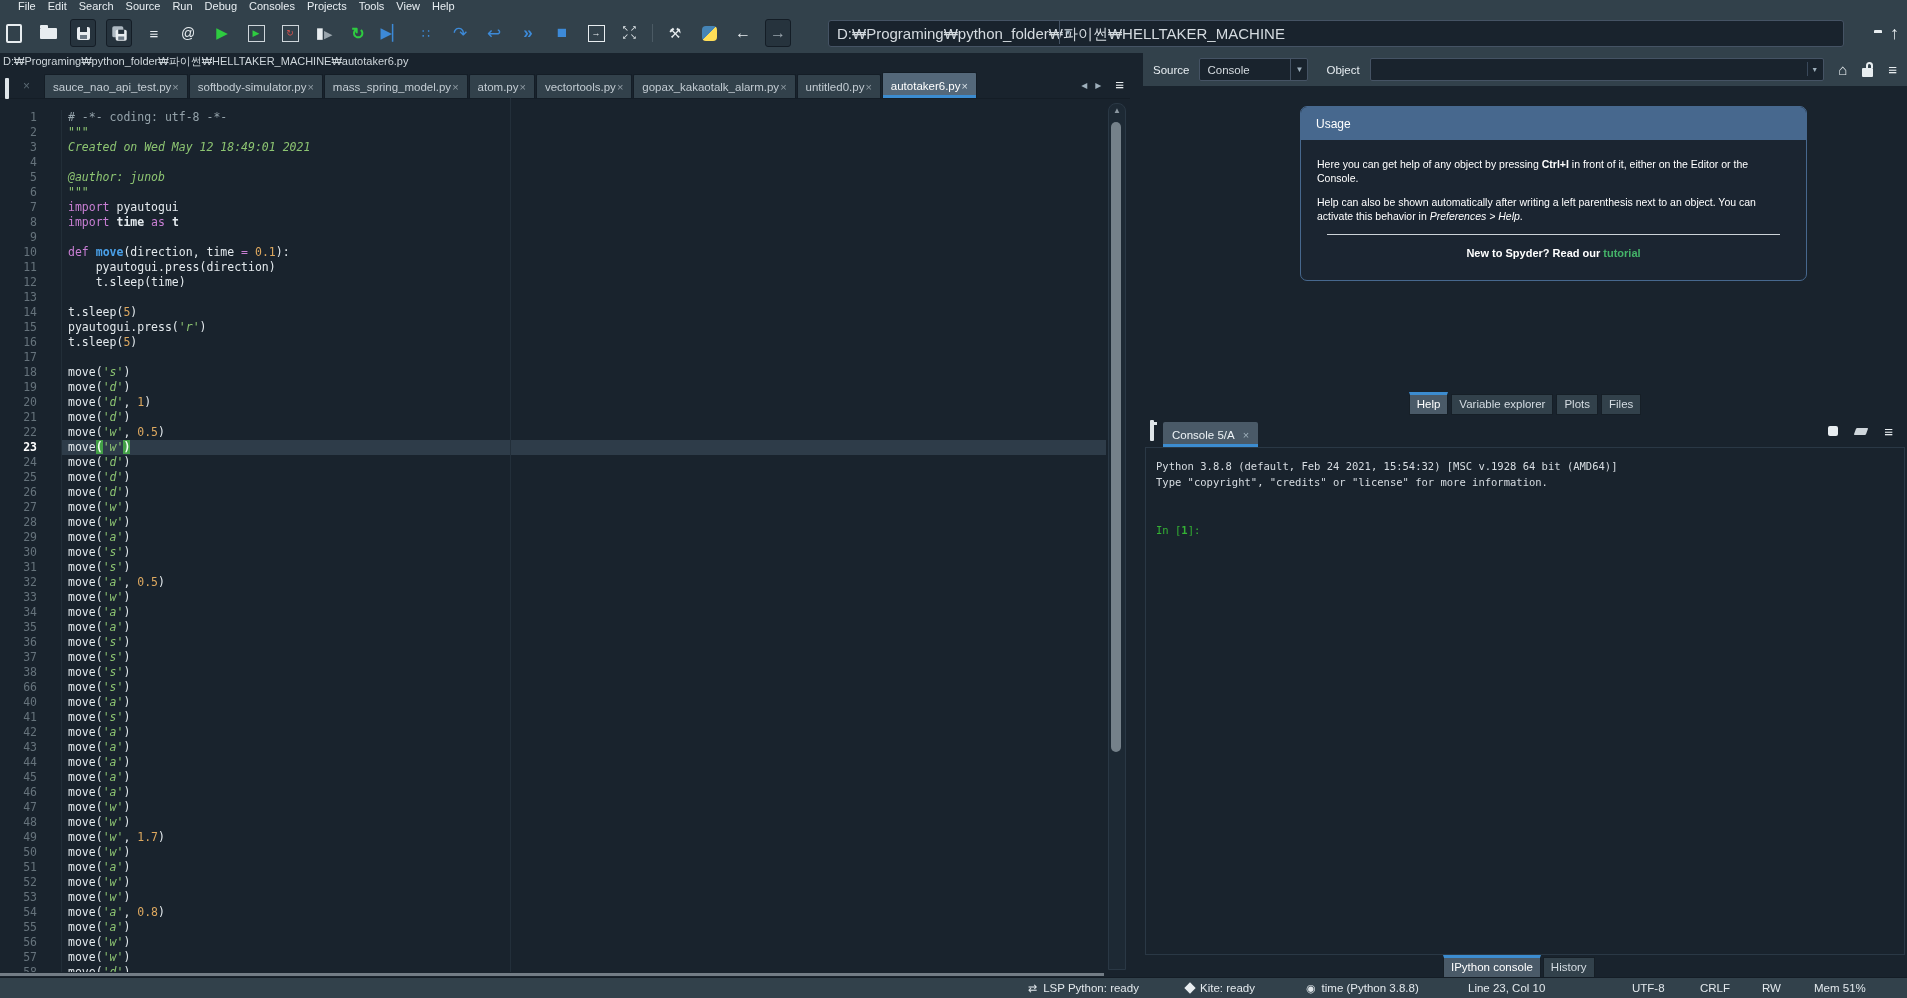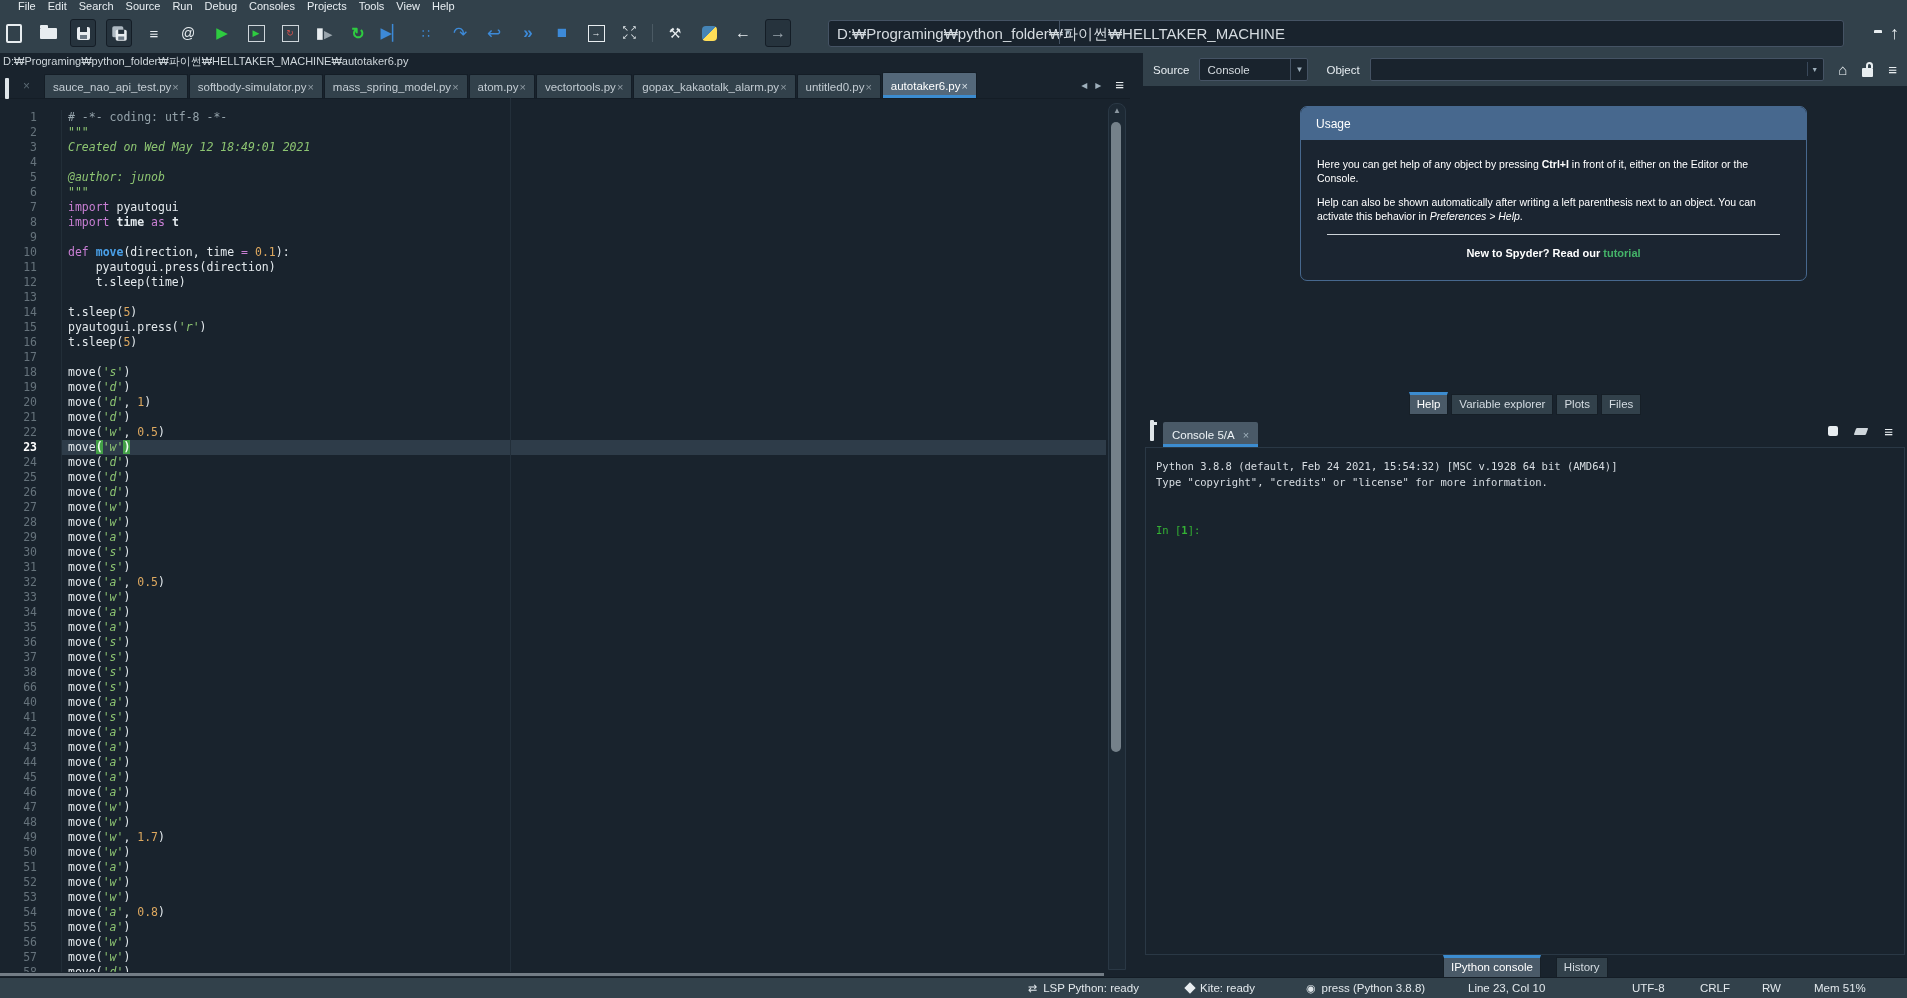--- a/index.html
+++ b/index.html
@@ -90,21 +90,21 @@
   .i-panewin{width:13px;height:10px;border:2px solid #dfe5e9;border-radius:1px;position:relative}
   .i-panewin::before{content:"";position:absolute;left:0;top:0;width:5px;height:3px;background:#dfe5e9}
   .ctab{height:25px;background:#4a5a68;display:flex;align-items:center;padding:0 9px;gap:8px;color:#eef3f6;font-size:11.5px;box-shadow:inset 0 -3px 0 #3c8cd0;border-radius:2px 2px 0 0;align-self:flex-end}
   .ctab .x{color:#9fb0bc;font-size:11px}
   .cp-icons{margin-left:auto;display:flex;gap:17px;align-items:center;padding-right:14px}
   .i-sq{width:10px;height:10px;background:#e8edf0;border-radius:2px}
   .i-eraser{width:12px;height:7px;background:#cfd6db;transform:skewX(-20deg);border-radius:1px}
   .cp-body{position:absolute;top:32px;bottom:23px;left:2px;right:2px;background:#19232D;border:1px solid #2a3845;font-family:"DejaVu Sans Mono",monospace;font-size:10.5px;line-height:16px;padding:10px 0 0 10px;color:#d7dde2;white-space:pre}
   .prompt{color:#34b334}
   .prompt b{font-weight:bold}
-  .cp-tabs{position:absolute;bottom:0;height:23px;left:0;right:0;display:flex;gap:15px;align-items:flex-end;padding-left:300px}
+  .cp-tabs{position:absolute;bottom:0;height:23px;left:0;right:0;display:flex;gap:2px;align-items:flex-end;padding-left:300px}
   
   .statusbar{position:absolute;bottom:0;left:0;right:0;height:20px;background:#32414B;border-top:1px solid #141d26;font-size:11.5px;color:#e2e8ec}
   .sb{position:absolute;top:0;height:20px;display:flex;align-items:center;gap:6px;line-height:20px;white-space:nowrap}
   .sbi{font-size:11px;color:#dfe5e9}
   .ic-kite{width:8px;height:8px;background:#e8edf0;transform:rotate(45deg);display:inline-block}
   #sb-lsp{left:1028px}#sb-kite{left:1186px}#sb-conda{left:1306px}#sb-line{left:1468px}
   #sb-enc{left:1632px}#sb-eol{left:1700px}#sb-rw{left:1762px}#sb-mem{left:1814px}
 </style>
 </head>
 <body>
@@ -393,21 +393,21 @@
     <span class="sb" id="sb-lsp">
       <span class="sbi">⇄</span>
       <span>LSP Python: ready</span>
     </span>
     <span class="sb" id="sb-kite">
       <span class="sbi ic-kite"></span>
       <span>Kite: ready</span>
     </span>
     <span class="sb" id="sb-conda">
       <span class="sbi">◉</span>
-      <span>press (Python 3.8.8)</span>
+      <span>time (Python 3.8.8)</span>
     </span>
     <span class="sb" id="sb-line">
       <span>Line 23, Col 10</span>
     </span>
     <span class="sb" id="sb-enc">
       <span>UTF-8</span>
     </span>
     <span class="sb" id="sb-eol">
       <span>CRLF</span>
     </span>

